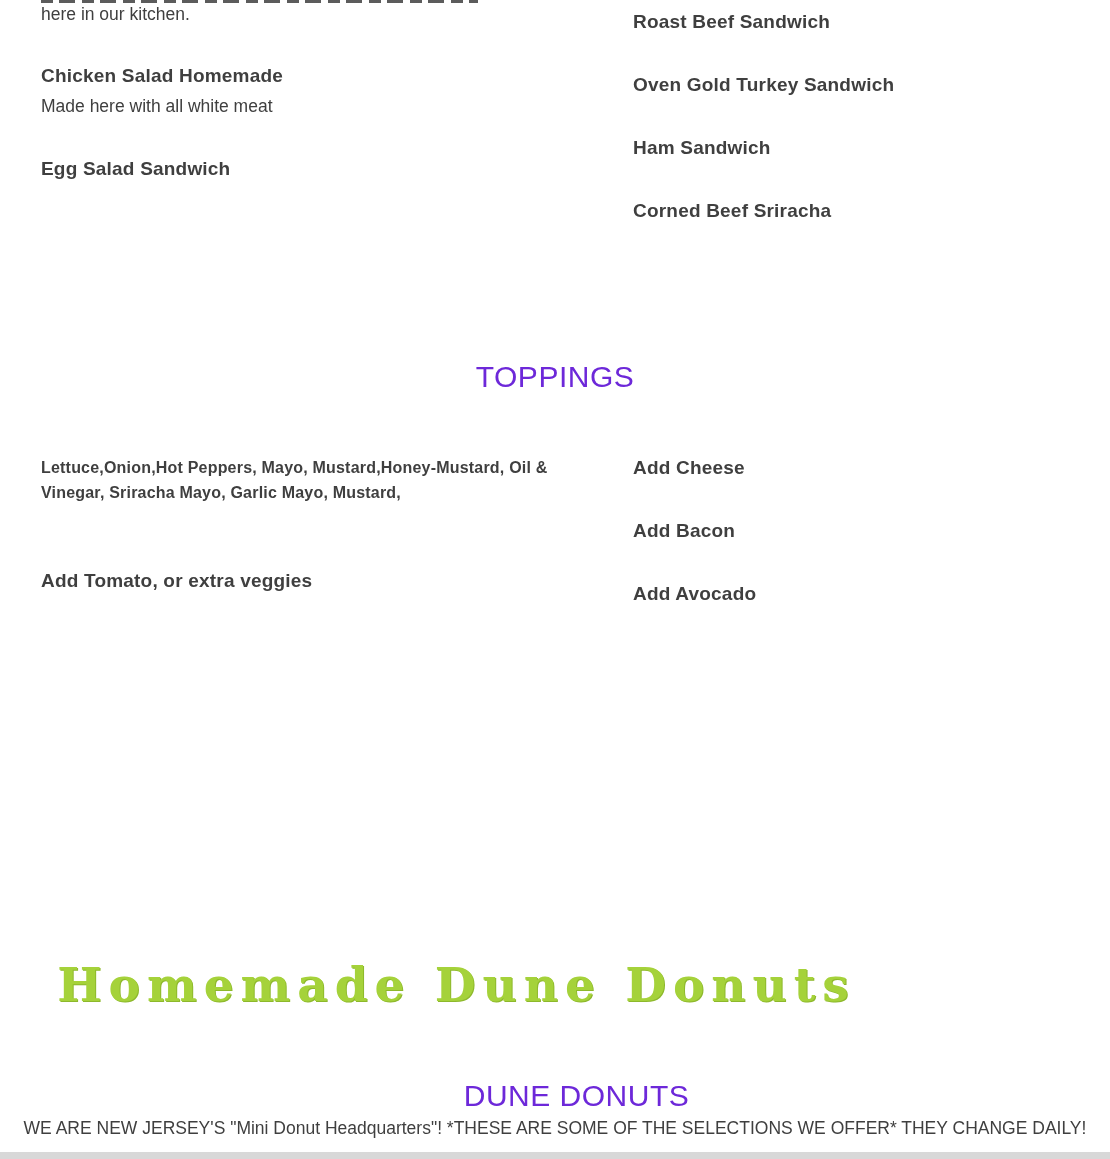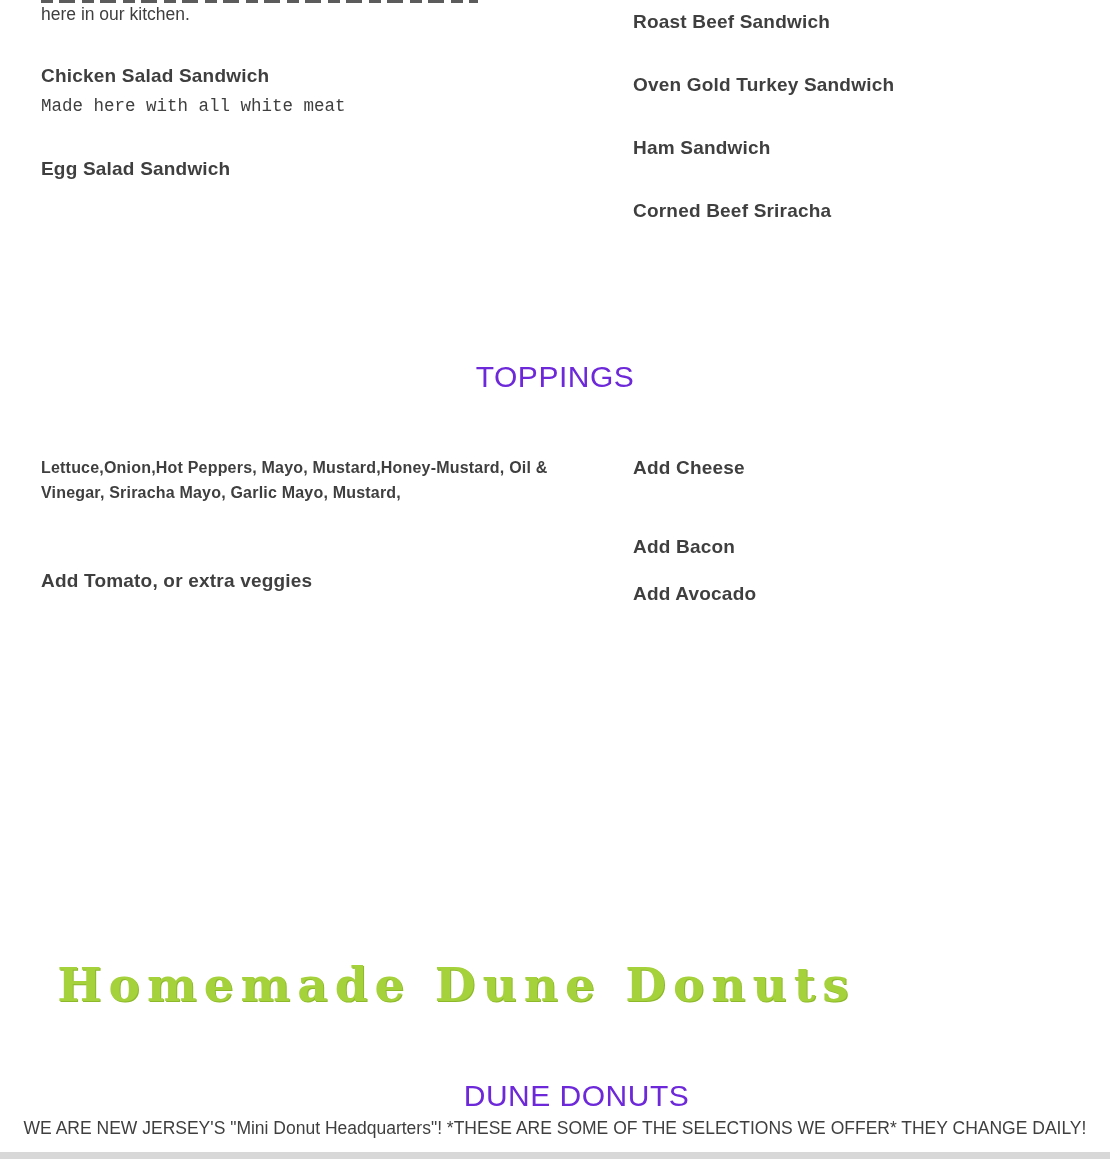--- a/index.html
+++ b/index.html
@@ -81,40 +81,40 @@
 </head>
 <body>
 
 <div class="page">
 
   <section>
     <div class="abs top-sliver"></div>
 
     <div class="abs item-desc" style="left:41px; top:2px;">here in our kitchen.</div>
 
-    <div class="abs item-name" style="left:41px; top:63px;">Chicken Salad Sandwich</div>
-    <div class="abs item-desc" style="left:41px; top:94px;font-family:Liberation Mono, monospace;">Made here with all white meat</div>
+    <div class="abs item-name" style="left:41px; top:63px;">Chicken Salad Homemade</div>
+    <div class="abs item-desc" style="left:41px; top:94px;">Made here with all white meat</div>
 
     <div class="abs item-name" style="left:41px; top:156px;">Egg Salad Sandwich</div>
 
     <div class="abs item-name" style="left:633px; top:9px;">Roast Beef Sandwich</div>
     <div class="abs item-name" style="left:633px; top:72px;">Oven Gold Turkey Sandwich</div>
     <div class="abs item-name" style="left:633px; top:135px;">Ham Sandwich</div>
     <div class="abs item-name" style="left:633px; top:198px;">Corned Beef Sriracha</div>
   </section>
 
   <section>
     <h2 class="abs section-title" style="top:359px;">TOPPINGS</h2>
 
     <div class="abs toppings-par" style="left:41px; top:455px;">Lettuce,Onion,Hot Peppers, Mayo, Mustard,Honey-Mustard, Oil &amp; Vinegar, Sriracha Mayo, Garlic Mayo, Mustard,</div>
 
     <div class="abs item-name" style="left:41px; top:568px;">Add Tomato, or extra veggies</div>
 
     <div class="abs item-name" style="left:633px; top:455px;">Add Cheese</div>
-    <div class="abs item-name" style="left:633px; top:534px;">Add Bacon</div>
+    <div class="abs item-name" style="left:633px; top:518px;">Add Bacon</div>
     <div class="abs item-name" style="left:633px; top:581px;">Add Avocado</div>
   </section>
 
   <section>
     <div class="abs fancy-title" style="top:957px;">Homemade Dune Donuts</div>
 
     <h2 class="abs section-title" style="top:1078px;padding-left:43px;">DUNE DONUTS</h2>
 
     <div class="abs tagline" style="top:1116px;">WE ARE NEW JERSEY'S "Mini Donut Headquarters"! *THESE ARE SOME OF THE SELECTIONS WE OFFER* THEY CHANGE DAILY!</div>
   </section>

